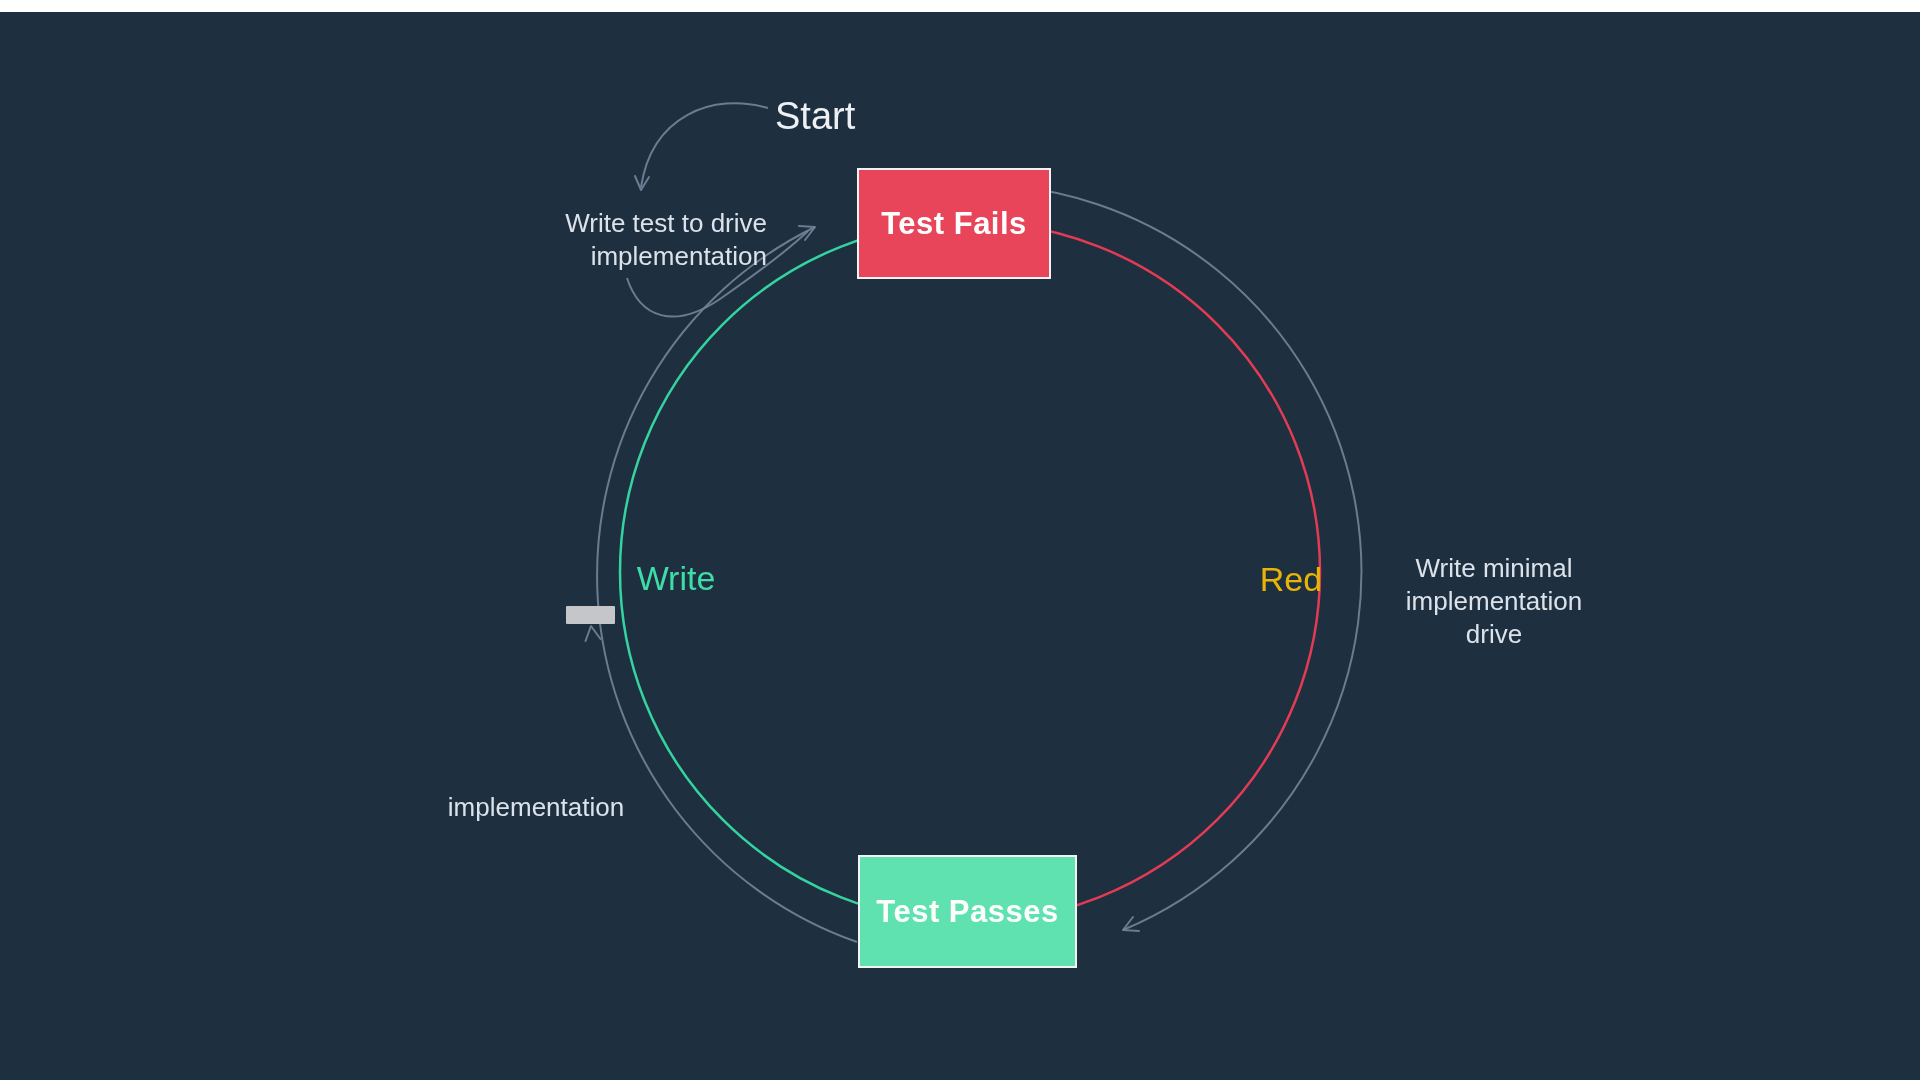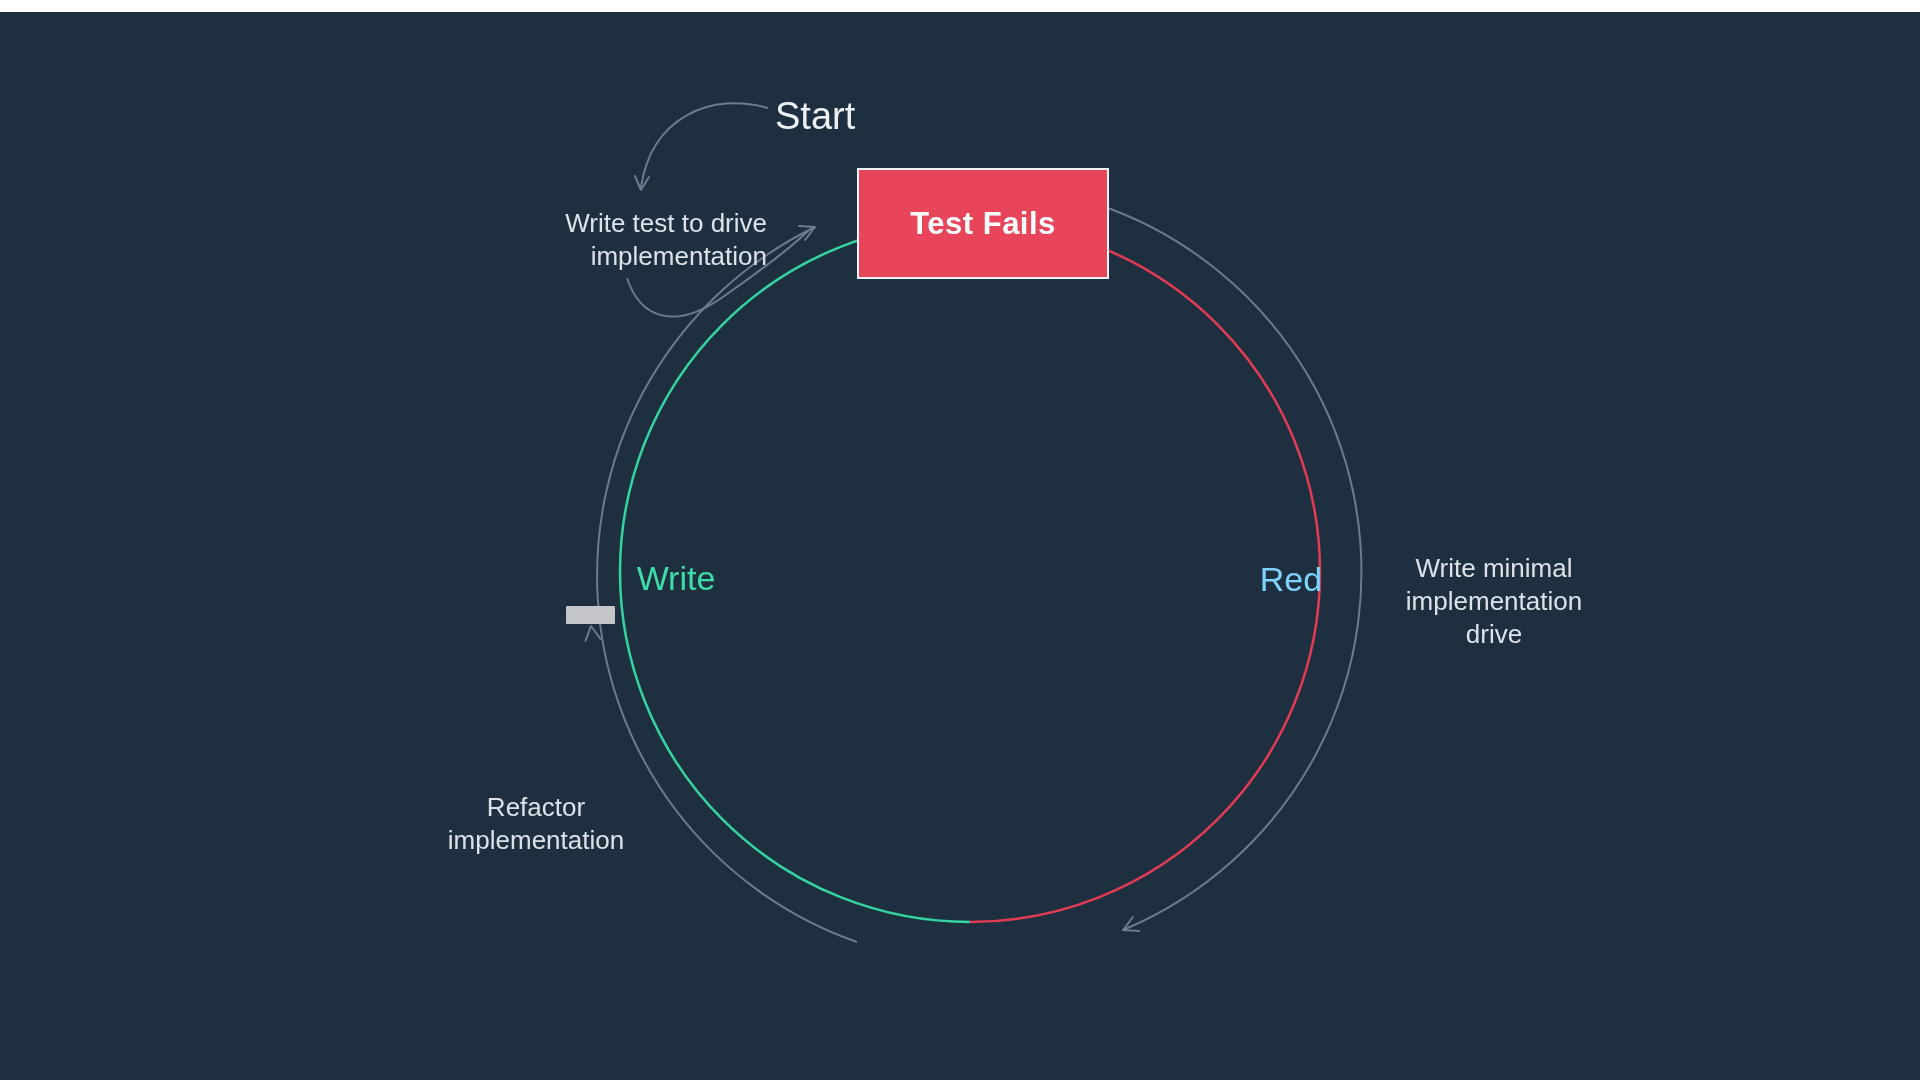--- a/index.html
+++ b/index.html
@@ -21,21 +21,21 @@
     display: flex;
     align-items: center;
     justify-content: center;
     border: 2px solid #f1f3f5;
     box-sizing: border-box;
     color: #fcfdfd;
     font-size: 31px;
     font-weight: bold;
     letter-spacing: 0.5px;
   }
-  .node-fails  { left: 857px; top: 156px; width: 252px; height: 111px; }
+  .node-fails  { left: 857px; top: 156px; width: 194px; height: 111px; }
   .node-passes { left: 858px; top: 843px; width: 219px; height: 113px; }
   .start-label {
     position: absolute;
     left: 775px; top: 84px;
     font-size: 38px;
     line-height: 40px;
     color: #eef1f4;
   }
   .annotation {
     position: absolute;
@@ -84,33 +84,35 @@
 
     <rect x="566" y="594" width="49" height="18" rx="1" fill="#c5c6c9"></rect>
   </svg>
 
   <div class="start-label">Start</div>
 
   <div class="node node-fails" style="background-color: rgb(232, 68, 90);">
     <span>Test Fails</span>
   </div>
 
+  <div class="node node-passes" style="background-color: rgb(96, 226, 176);">
+    <span>Test Passes</span>
+  </div>
 
   <div class="phase-label phase-green" style="color: rgb(62, 220, 167);">Write</div>
-  <div class="phase-label phase-red" style="color: #7dd3fc;">Red</div>
+  <div class="phase-label phase-red" style="color: #eab308;">Red</div>
 
   <div class="annotation ann-write-test">
     <span>Write test to drive</span>
     <span>implementation</span>
   </div>
 
   <div class="annotation ann-write-minimal">
     <span>Write minimal</span>
     <span>implementation</span>
     <span>drive</span>
   </div>
 
   <div class="annotation ann-refactor">
-    <span>Refactor</span>
     <span>implementation</span>
   </div>
 
 </div>
 
 </body></html>

